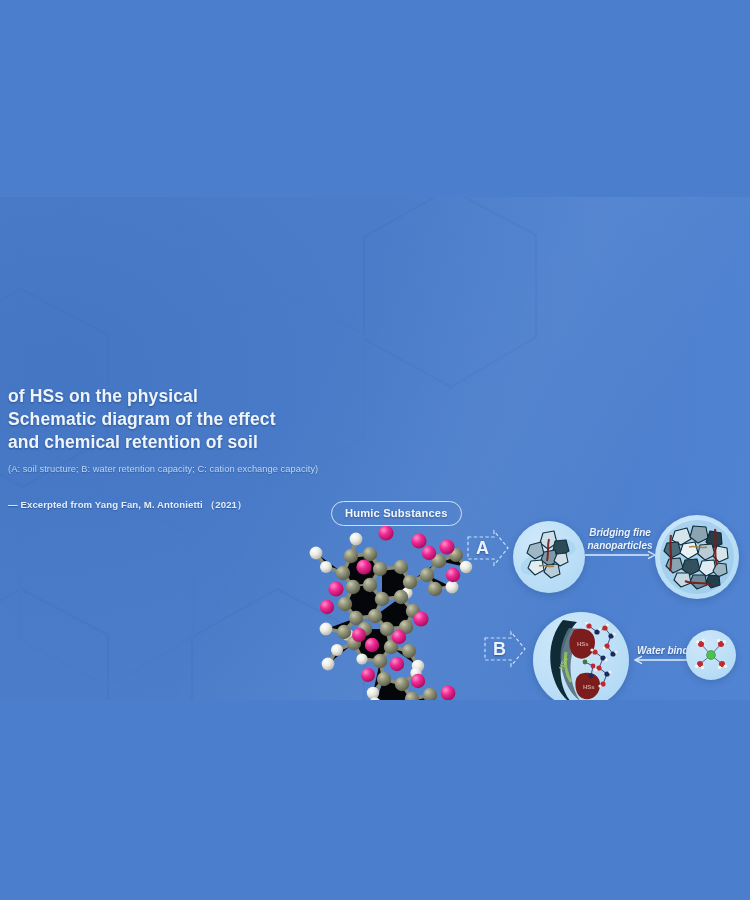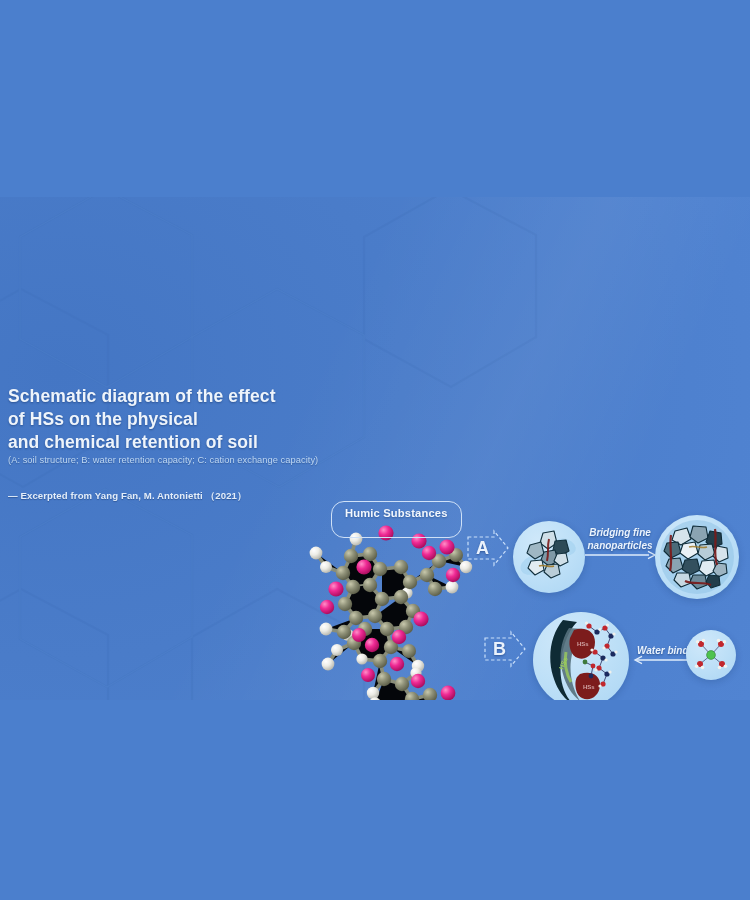--- a/index.html
+++ b/index.html
@@ -35,33 +35,33 @@
   }
 
   
   .textblock { position:absolute; left:8px; top:188px; width:330px; z-index:3; }
   .title {
     color:#eef4fb; font-size:17.5px; font-weight:700; line-height:1.32;
     letter-spacing:.1px; text-shadow:0 1px 2px rgba(10,40,90,.45);
   }
   .title .ln { display:block; }
   .subtitle {
-    color:#bdd6f2; font-size:9.3px; font-weight:400;
+    margin-top:9px; color:#bdd6f2; font-size:9.3px; font-weight:400;
     letter-spacing:.05px; line-height:1.3;
     text-shadow:0 1px 1px rgba(10,40,90,.35);
   }
   .credit {
     margin-top:24px; color:#e3edf9; font-size:9.6px; font-weight:700;
     letter-spacing:.1px; text-shadow:0 1px 1px rgba(10,40,90,.4);
   }
 
   
   .hs-pill {
     position:absolute; left:331px; top:304px; z-index:4;
-    padding:5px 13px 18px; border:1.3px solid #cfe1f7; border-radius:13px;
+    padding:5px 13px 6px; border:1.3px solid #cfe1f7; border-radius:13px;
     color:#f2f7fd; font-size:11.2px; font-weight:700; letter-spacing:.15px;
     white-space:nowrap; text-shadow:0 1px 2px rgba(10,40,90,.4);
   }
 
   
   .molecule { position:absolute; left:296px; top:326px; width:190px; height:280px; z-index:2; }
   .molecule svg { display:block; overflow:visible; }
 
   
   .rowwrap { position:absolute; left:0; top:0; width:750px; height:503px; z-index:3; }
@@ -250,22 +250,22 @@
         <circle cx="118" cy="232" r="7.4" fill="url(#gO)"></circle>
         <circle cx="90" cy="228" r="7.0" fill="url(#gO)"></circle>
         <circle cx="148" cy="214" r="7.2" fill="url(#gO)"></circle>
         <circle cx="63" cy="112" r="7.0" fill="url(#gO)"></circle>
       </g>
     </svg>
   </div>
 
   <div class="textblock">
     <div class="title">
+      <span class="ln">of HSs on the physical</span>
       <span class="ln">Schematic diagram of the effect</span>
-      <span class="ln">of HSs on the physical</span>
       <span class="ln">and chemical retention of soil</span>
     </div>
     <div class="subtitle">(A: soil structure; B: water retention capacity; C: cation exchange capacity)</div>
     <div class="credit">— Excerpted from Yang Fan, M. Antonietti （2021）</div>
   </div>
 
   <div class="hs-pill">Humic Substances</div>
 
   <div class="rowwrap">
 

